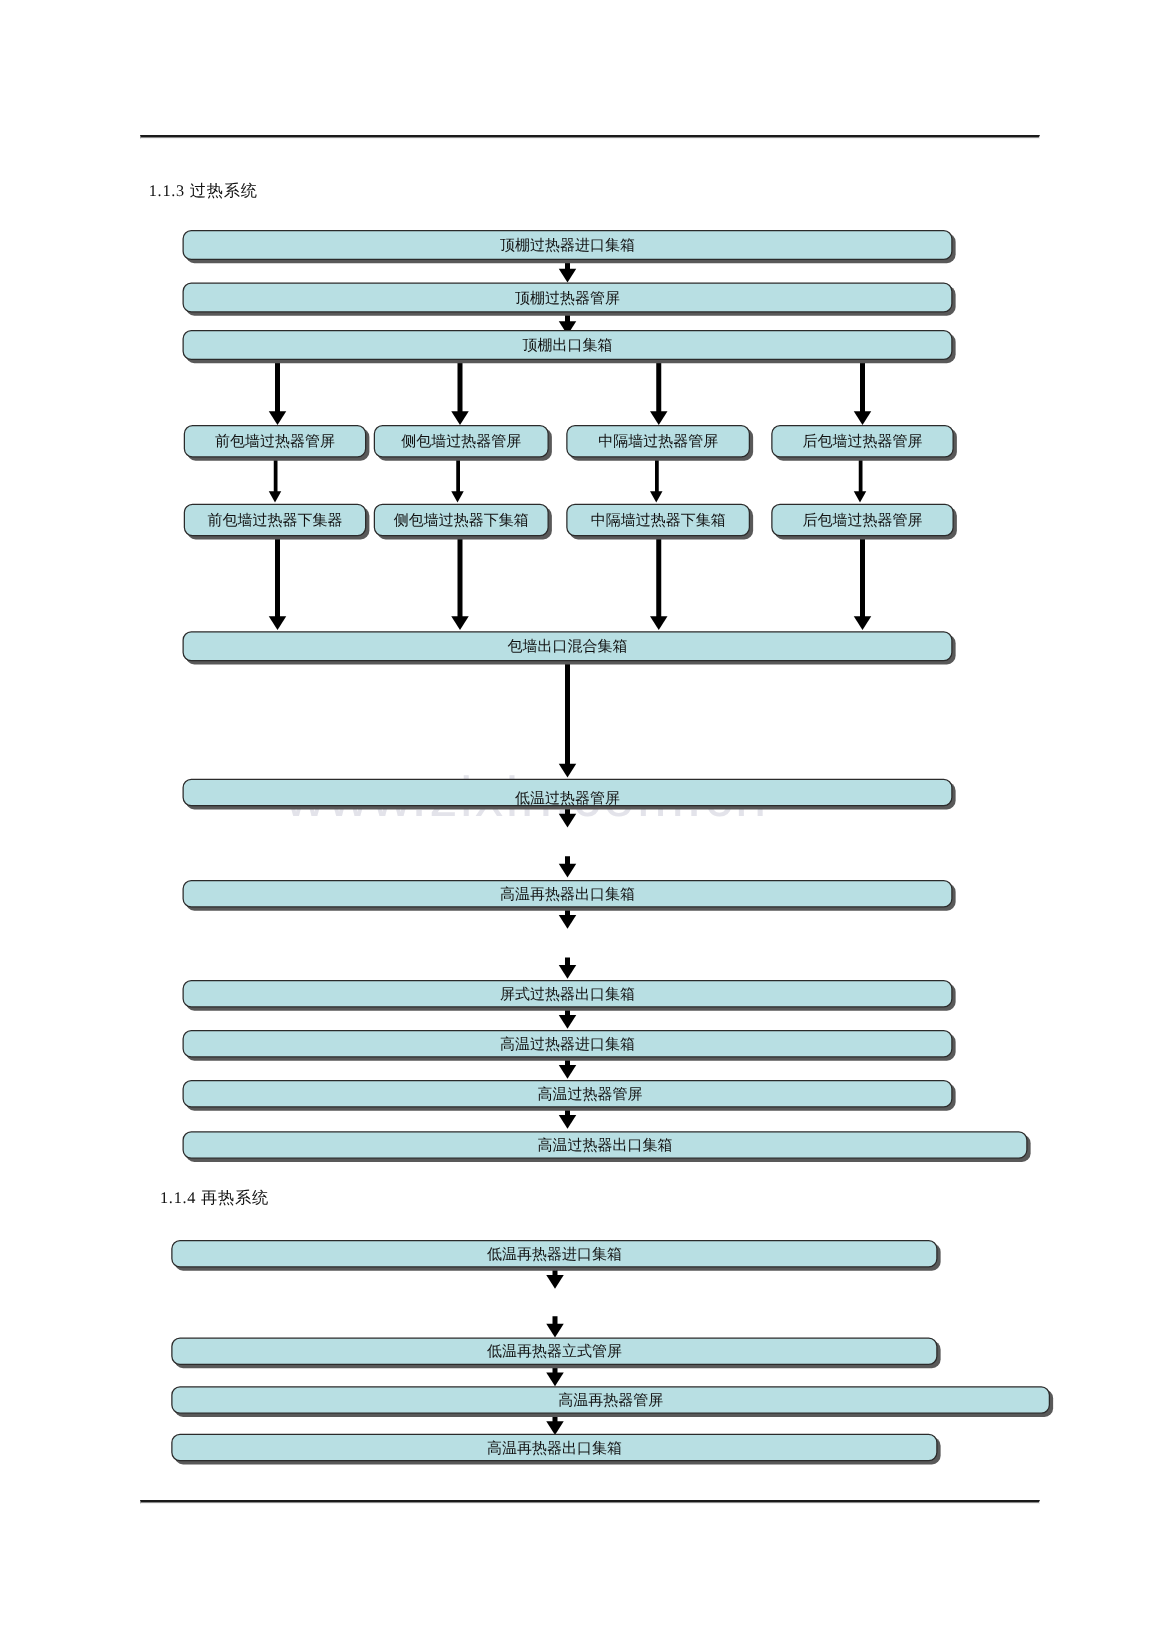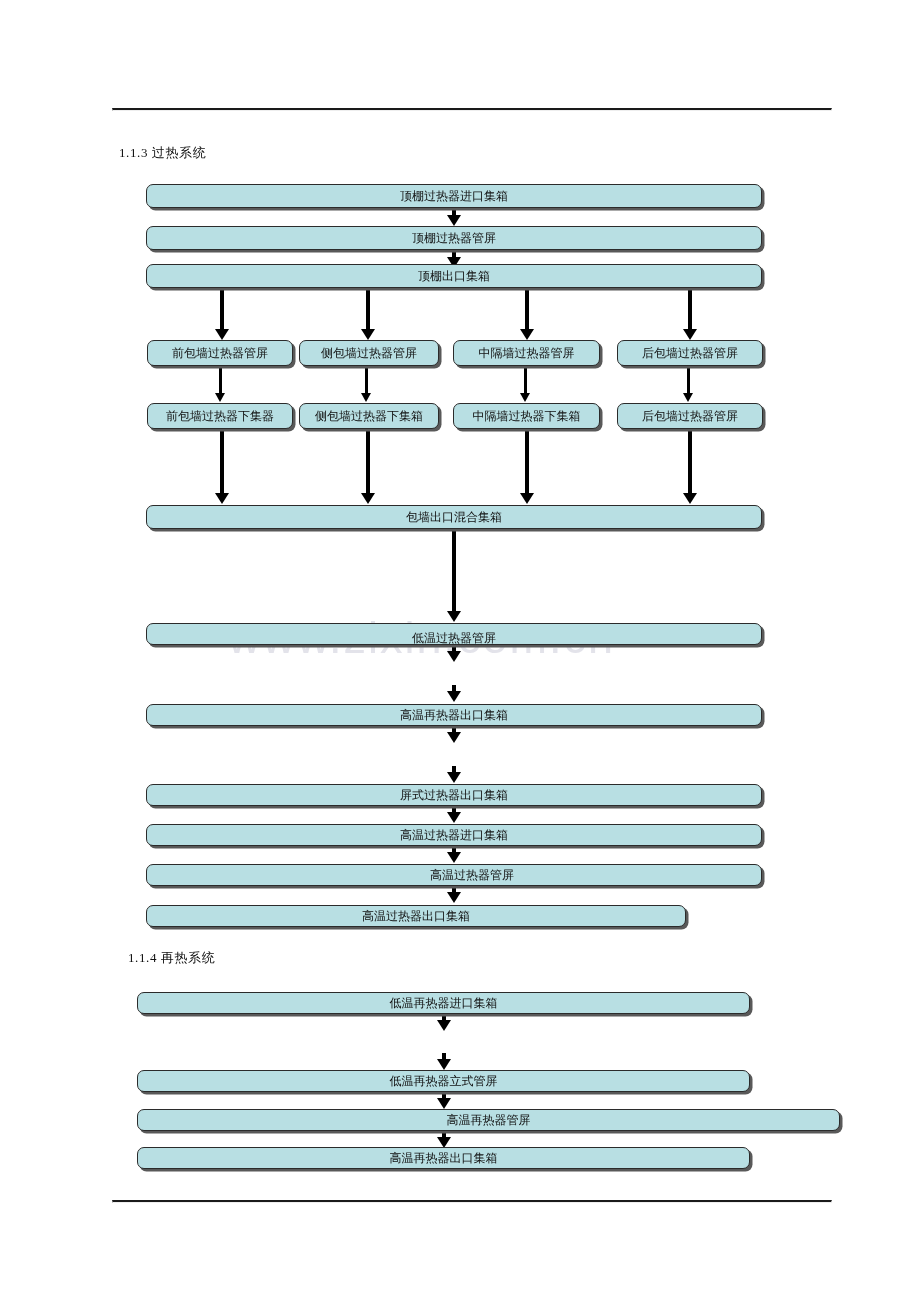--- a/index.html
+++ b/index.html
@@ -270,21 +270,21 @@
   </div>
 
   <div class="node" style="left:146px; top:864px; width:616px; height:22px;padding-left:36px;">
     <span>高温过热器管屏</span>
   </div>
   <div class="arrow" style="left:444px; top:886px; width:20px; height:17px;">
     <div class="shaft" style="height:8px;"></div>
       <div class="head"></div>
   </div>
 
-  <div class="node" style="left:146px; top:905px; width:540px; height:22px;">
+  <div class="node" style="left:146px; top:905px; width:676px; height:22px;">
     <span>高温过热器出口集箱</span>
   </div>
 
   <div class="heading" id="heading-reheat">1.1.4 再热系统</div>
 
   <div class="node" style="left:137px; top:992px; width:613px; height:22px;">
     <span>低温再热器进口集箱</span>
   </div>
   <div class="arrow" style="left:434px; top:1014px; width:20px; height:17px;">
     <div class="shaft" style="height:8px;"></div>

